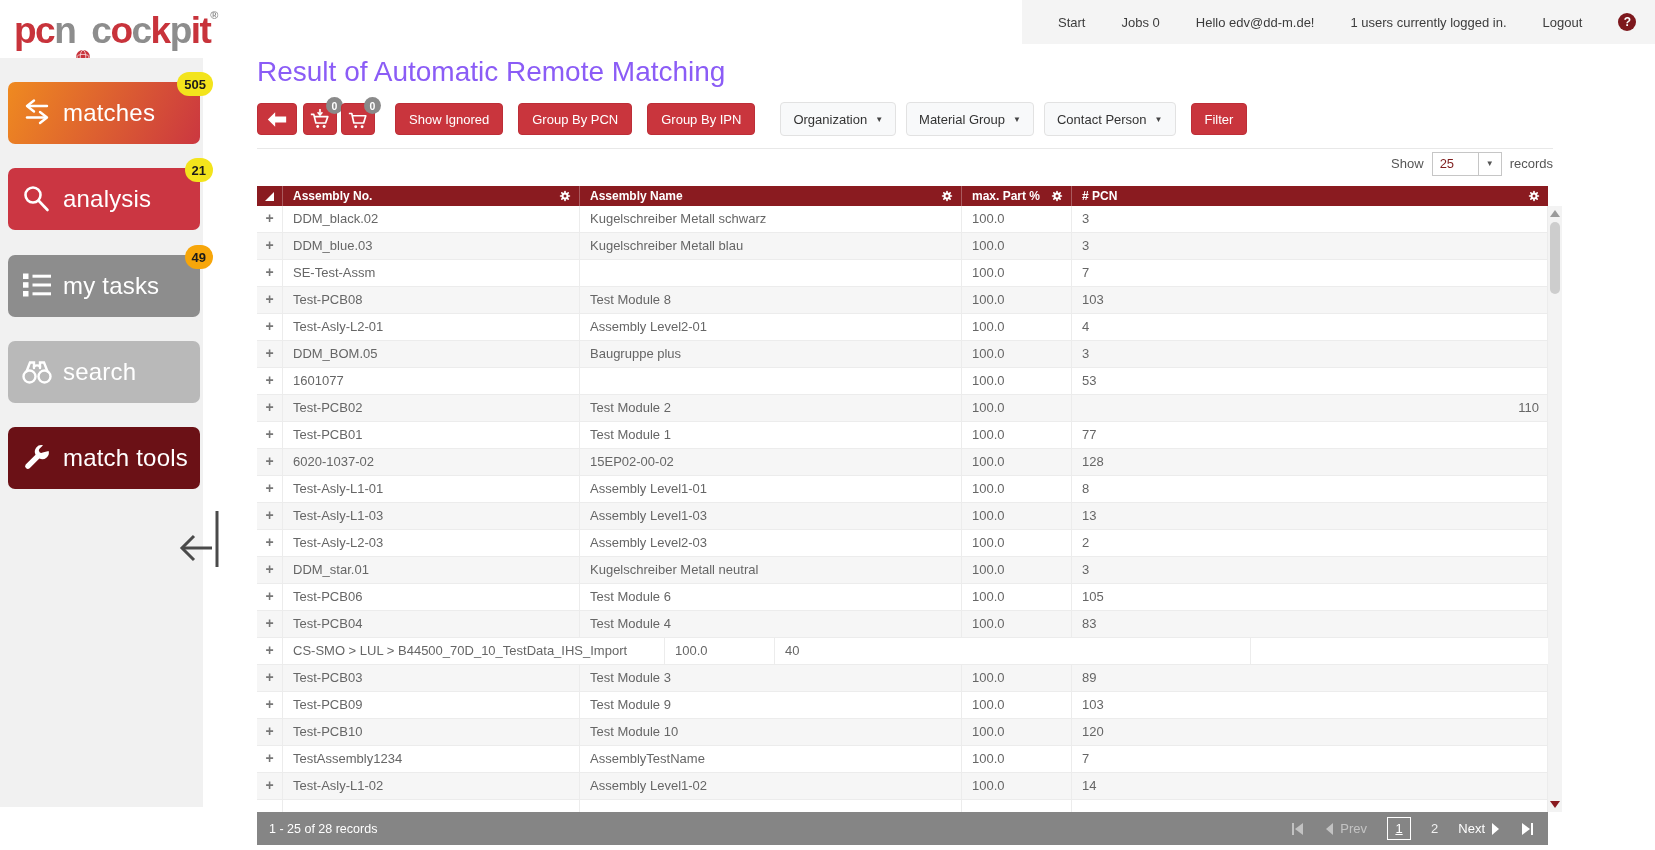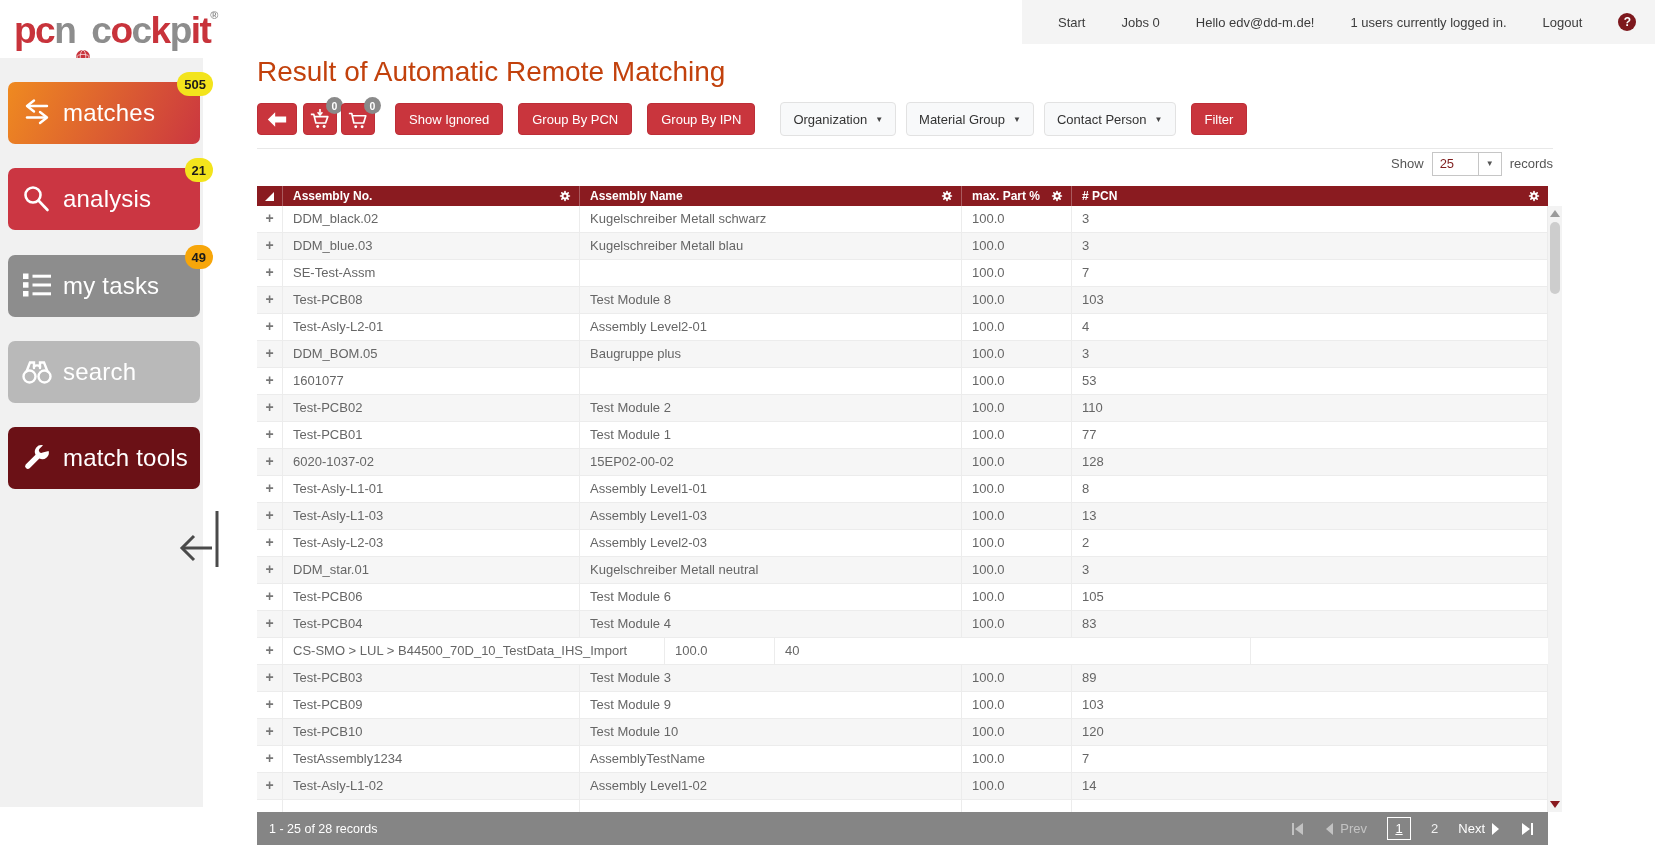--- a/index.html
+++ b/index.html
@@ -27,21 +27,21 @@
   .side-btn{position:absolute;left:8px;width:192px;height:62px;border-radius:7px;display:flex;
             align-items:center;padding-left:13px;box-sizing:border-box;color:#fff;cursor:pointer;}
   .side-btn .s-icon{width:32px;height:30px;margin-right:10px;flex:none;}
   .side-btn .s-label{font-size:24px;font-weight:400;letter-spacing:.2px;white-space:nowrap;}
   .side-badge{position:absolute;top:-10px;right:-13px;height:24px;min-width:24px;padding:0 7px;
               border-radius:12px;display:flex;align-items:center;justify-content:center;
               font-size:13px;font-weight:700;color:#1b1b1b;box-sizing:border-box;}
   .collapse-btn{position:absolute;left:174px;top:510px;width:46px;height:58px;cursor:pointer;}
 
   
-  .page-title{position:absolute;left:257px;top:56px;margin:0;font-size:28px;font-weight:400;color:#c2410c;}
+  .page-title{position:absolute;left:257px;top:56px;margin:0;font-size:28px;font-weight:400;color:#8b5cf6;}
 
   
   .toolbar{position:absolute;left:257px;top:103px;height:32px;display:flex;align-items:center;}
   .tb-btn{height:32px;border-radius:4px;background:#c9353d;color:#fff;font-size:13px;
           display:flex;align-items:center;justify-content:center;cursor:pointer;
           border:1px solid #bd2e37;box-sizing:border-box;}
   .back-btn{width:40px;}
   .cart-btn{width:34px;position:relative;}
   .cart-badge{position:absolute;top:-7px;right:-7px;width:17px;height:17px;border-radius:50%;
               background:#8a8a8a;color:#fff;font-size:10.5px;font-weight:700;
@@ -336,21 +336,21 @@
         <div class="td" style="width: 297px;">1601077</div>
         <div class="td" style="width: 382px;"></div>
         <div class="td" style="width: 110px;">100.0</div>
         <div class="td" style="width: 476px;">53</div>
       </div>
       <div class="tr">
         <div class="td td0">+</div>
         <div class="td" style="width: 297px;">Test-PCB02</div>
         <div class="td" style="width: 382px;">Test Module 2</div>
         <div class="td" style="width: 110px;">100.0</div>
-        <div class="td" style="width: 476px;">110</div>
+        <div class="td" style="width: 476px; text-align: right;">110</div>
       </div>
       <div class="tr">
         <div class="td td0">+</div>
         <div class="td" style="width: 297px;">Test-PCB01</div>
         <div class="td" style="width: 382px;">Test Module 1</div>
         <div class="td" style="width: 110px;">100.0</div>
         <div class="td" style="width: 476px;">77</div>
       </div>
       <div class="tr">
         <div class="td td0">+</div>

